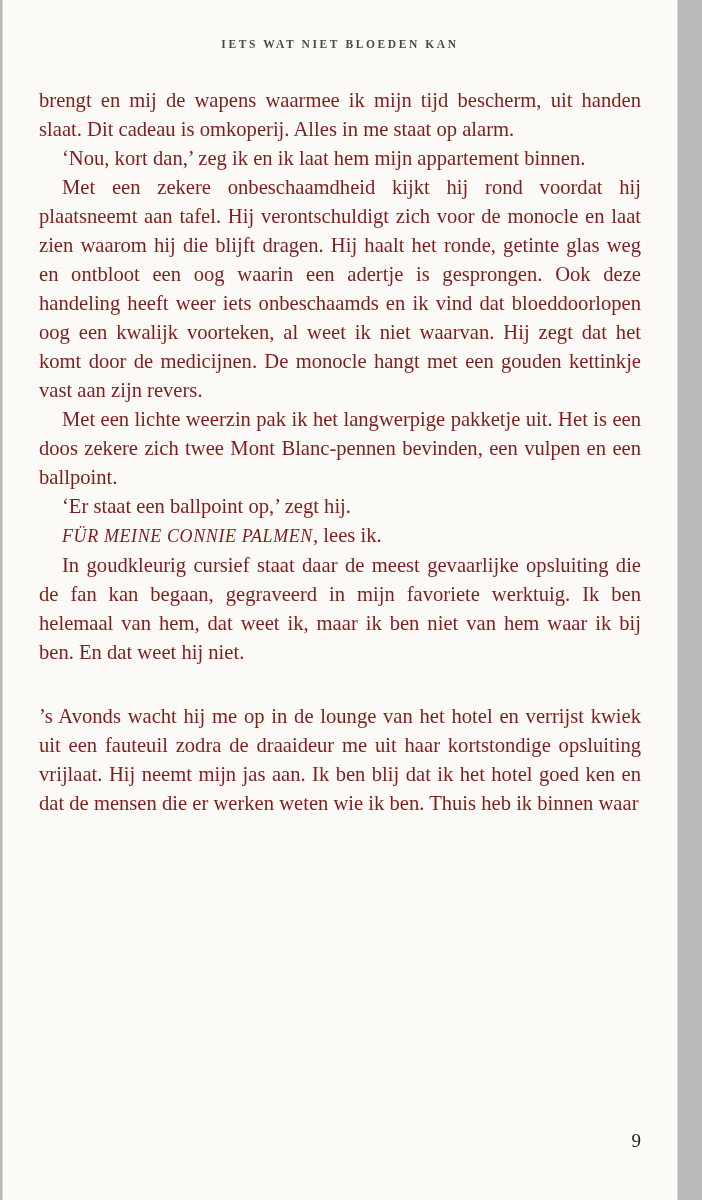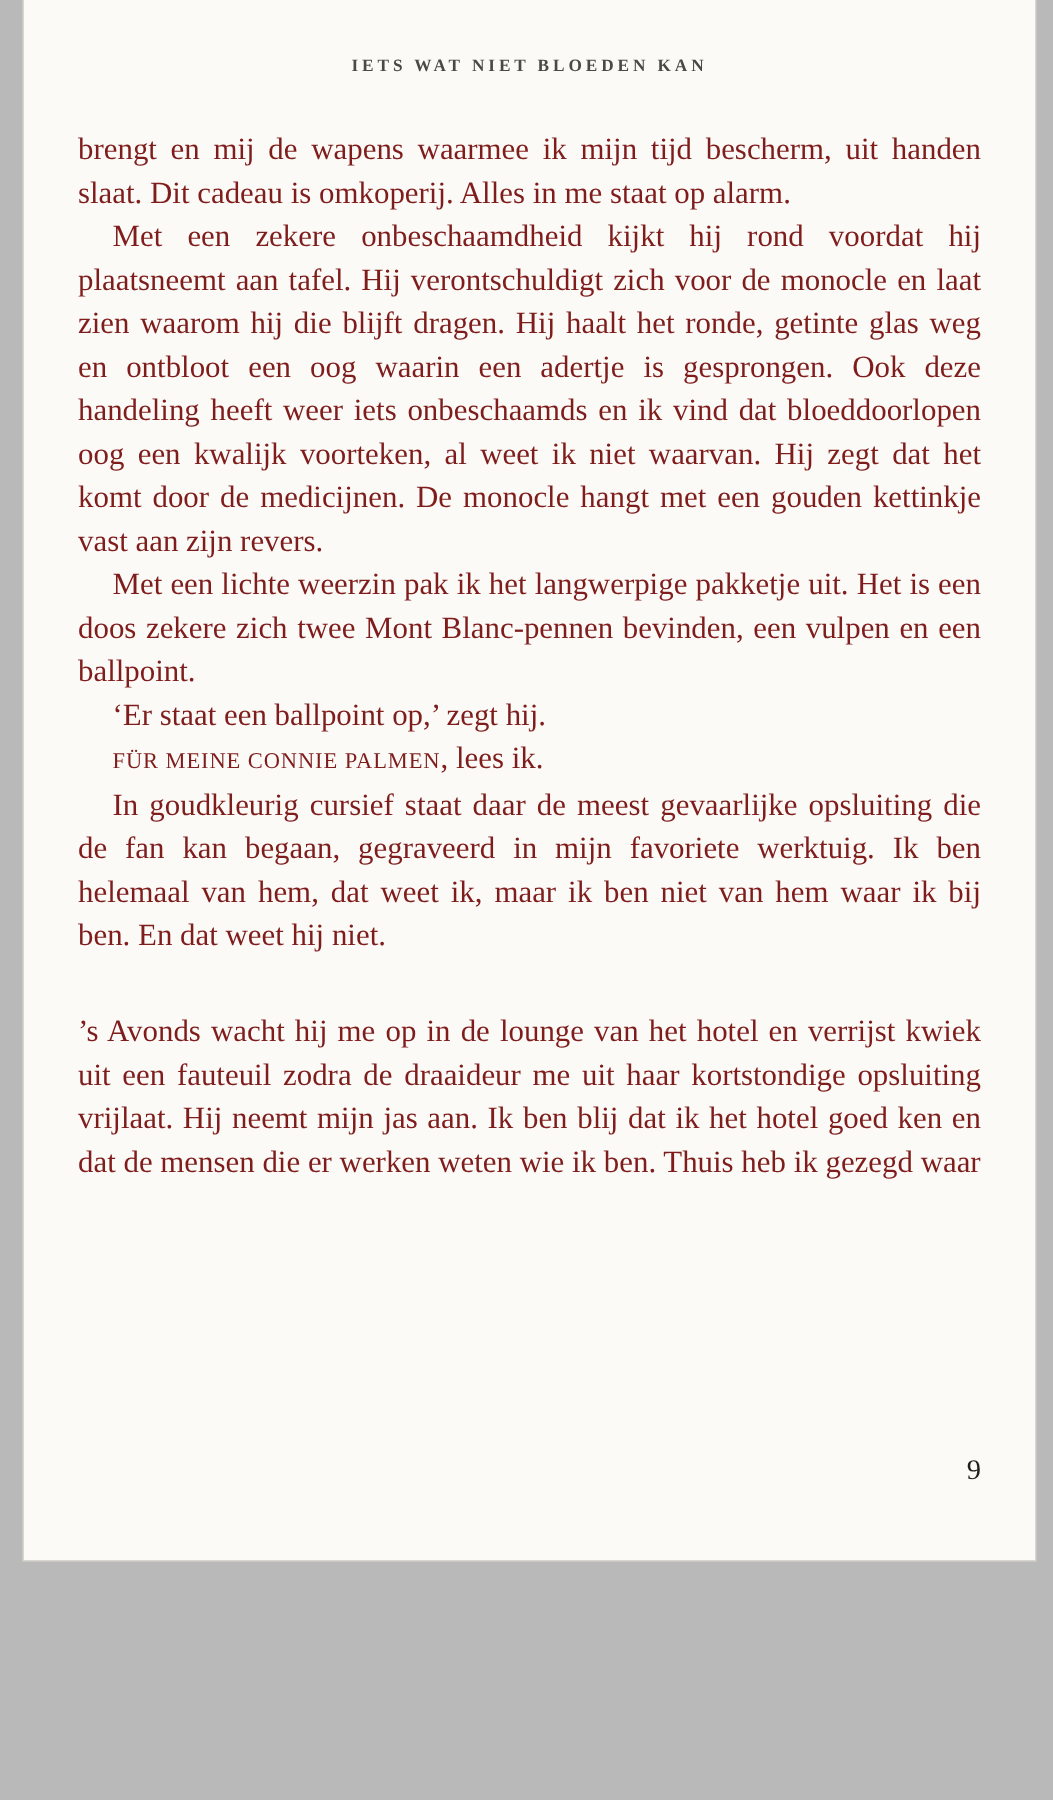--- a/index.html
+++ b/index.html
@@ -8,24 +8,24 @@
     background: #b9b9b9;
   }
   body {
     width: 702px;
     height: 1200px;
     overflow: hidden;
     font-family: "Liberation Serif", serif;
   }
   .page {
     position: absolute;
-    left: 16px;
+    left: 3px;
     top: 0px;
     width: 674px;
-    height: 1040px;
+    height: 1200px;
     background: #fbfaf6;
     box-shadow: 0 0 0 1px #d8d6cf;
   }
   .page-inner {
     position: absolute;
     left: 36px;
     right: 36px;
     top: 0;
     bottom: 0;
   }
@@ -59,21 +59,22 @@
     margin: 0;
     text-indent: 0;
   }
   .body-text p.indent {
     text-indent: 23px;
   }
   .body-text p.gap {
     margin-top: 35px;
   }
   .smallcaps-italic {
-    font-size: 15px;
+    font-style: italic;
+    font-size: 18px;
     letter-spacing: 0.6px;
     text-transform: uppercase;
   }
   .folio {
     position: absolute;
     bottom: 48px;
     right: 0;
     font-size: 19px;
     color: #20201e;
   }
@@ -81,23 +82,24 @@
 </head>
 <body>
 
 <div class="page">
   <div class="page-inner">
 
     <div class="running-head">IETS WAT NIET BLOEDEN KAN</div>
 
     <div class="body-text">
       <p class="">brengt en mij de wapens waarmee ik mijn tijd bescherm, uit handen slaat. Dit cadeau is omkoperij. Alles in me staat op alarm.</p>
+      <p class="indent">‘Nou, kort dan,’ zeg ik en ik laat hem mijn appartement binnen.</p>
       <p class="indent">Met een zekere onbeschaamdheid kijkt hij rond voordat hij plaatsneemt aan tafel. Hij verontschuldigt zich voor de monocle en laat zien waarom hij die blijft dragen. Hij haalt het ronde, getinte glas weg en ontbloot een oog waarin een adertje is gesprongen. Ook deze handeling heeft weer iets onbeschaamds en ik vind dat bloeddoorlopen oog een kwalijk voorteken, al weet ik niet waarvan. Hij zegt dat het komt door de medicijnen. De monocle hangt met een gouden kettinkje vast aan zijn revers.</p>
       <p class="indent">Met een lichte weerzin pak ik het langwerpige pakketje uit. Het is een doos zekere zich twee Mont Blanc-pennen bevinden, een vulpen en een ballpoint.</p>
       <p class="indent">‘Er staat een ballpoint op,’ zegt hij.</p>
       <p class="indent"><span class="smallcaps-italic">Für meine Connie Palmen</span><span>, lees ik.</span></p>
       <p class="indent">In goudkleurig cursief staat daar de meest gevaarlijke opsluiting die de fan kan begaan, gegraveerd in mijn favoriete werktuig. Ik ben helemaal van hem, dat weet ik, maar ik ben niet van hem waar ik bij ben. En dat weet hij niet.</p>
-      <p class="gap">’s Avonds wacht hij me op in de lounge van het hotel en verrijst kwiek uit een fauteuil zodra de draaideur me uit haar kortstondige opsluiting vrijlaat. Hij neemt mijn jas aan. Ik ben blij dat ik het hotel goed ken en dat de mensen die er werken weten wie ik ben. Thuis heb ik gezegd waar</p>
+      <p class="gap">’s Avonds wacht hij me op in de lounge van het hotel en verrijst kwiek uit een fauteuil zodra de draaideur me uit haar kortstondige opsluiting vrijlaat. Hij neemt mijn jas aan. Ik ben blij dat ik het hotel goed ken en dat de mensen die er werken weten wie ik ben. Thuis heb ik binnen waar</p>
     </div>
 
     <div class="folio">9</div>
   </div>
 </div>
 
 </body></html>

